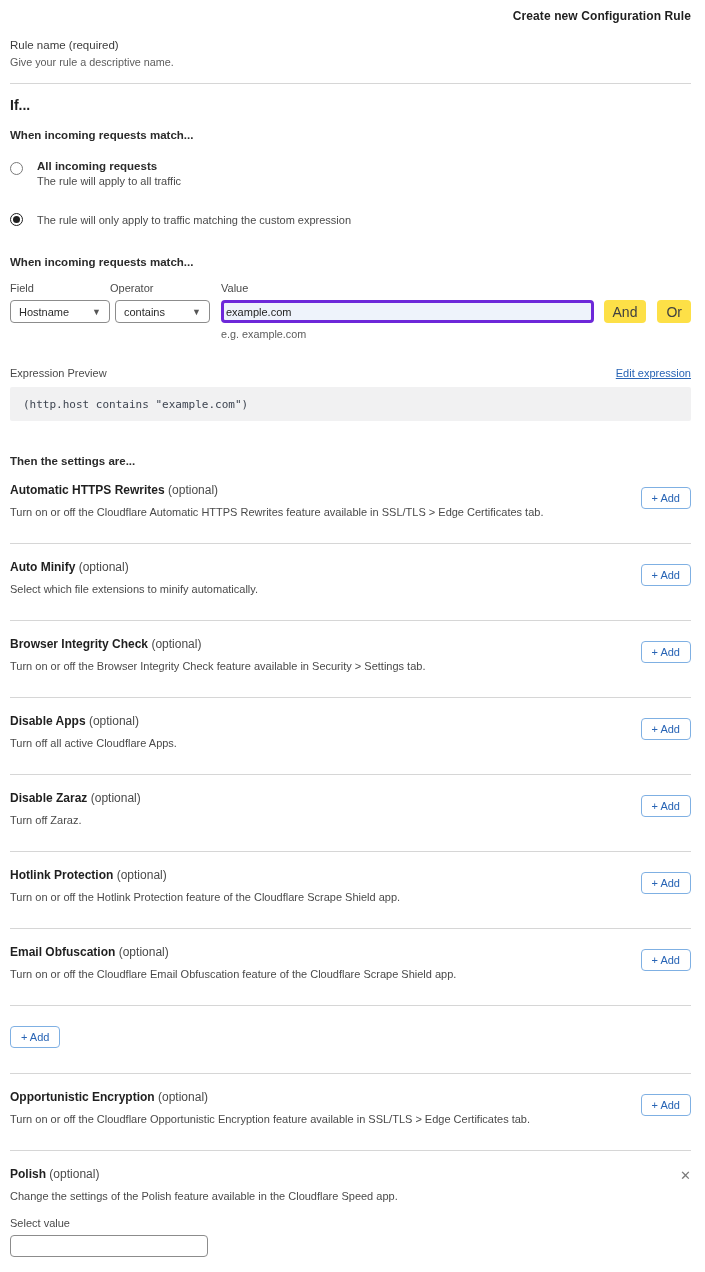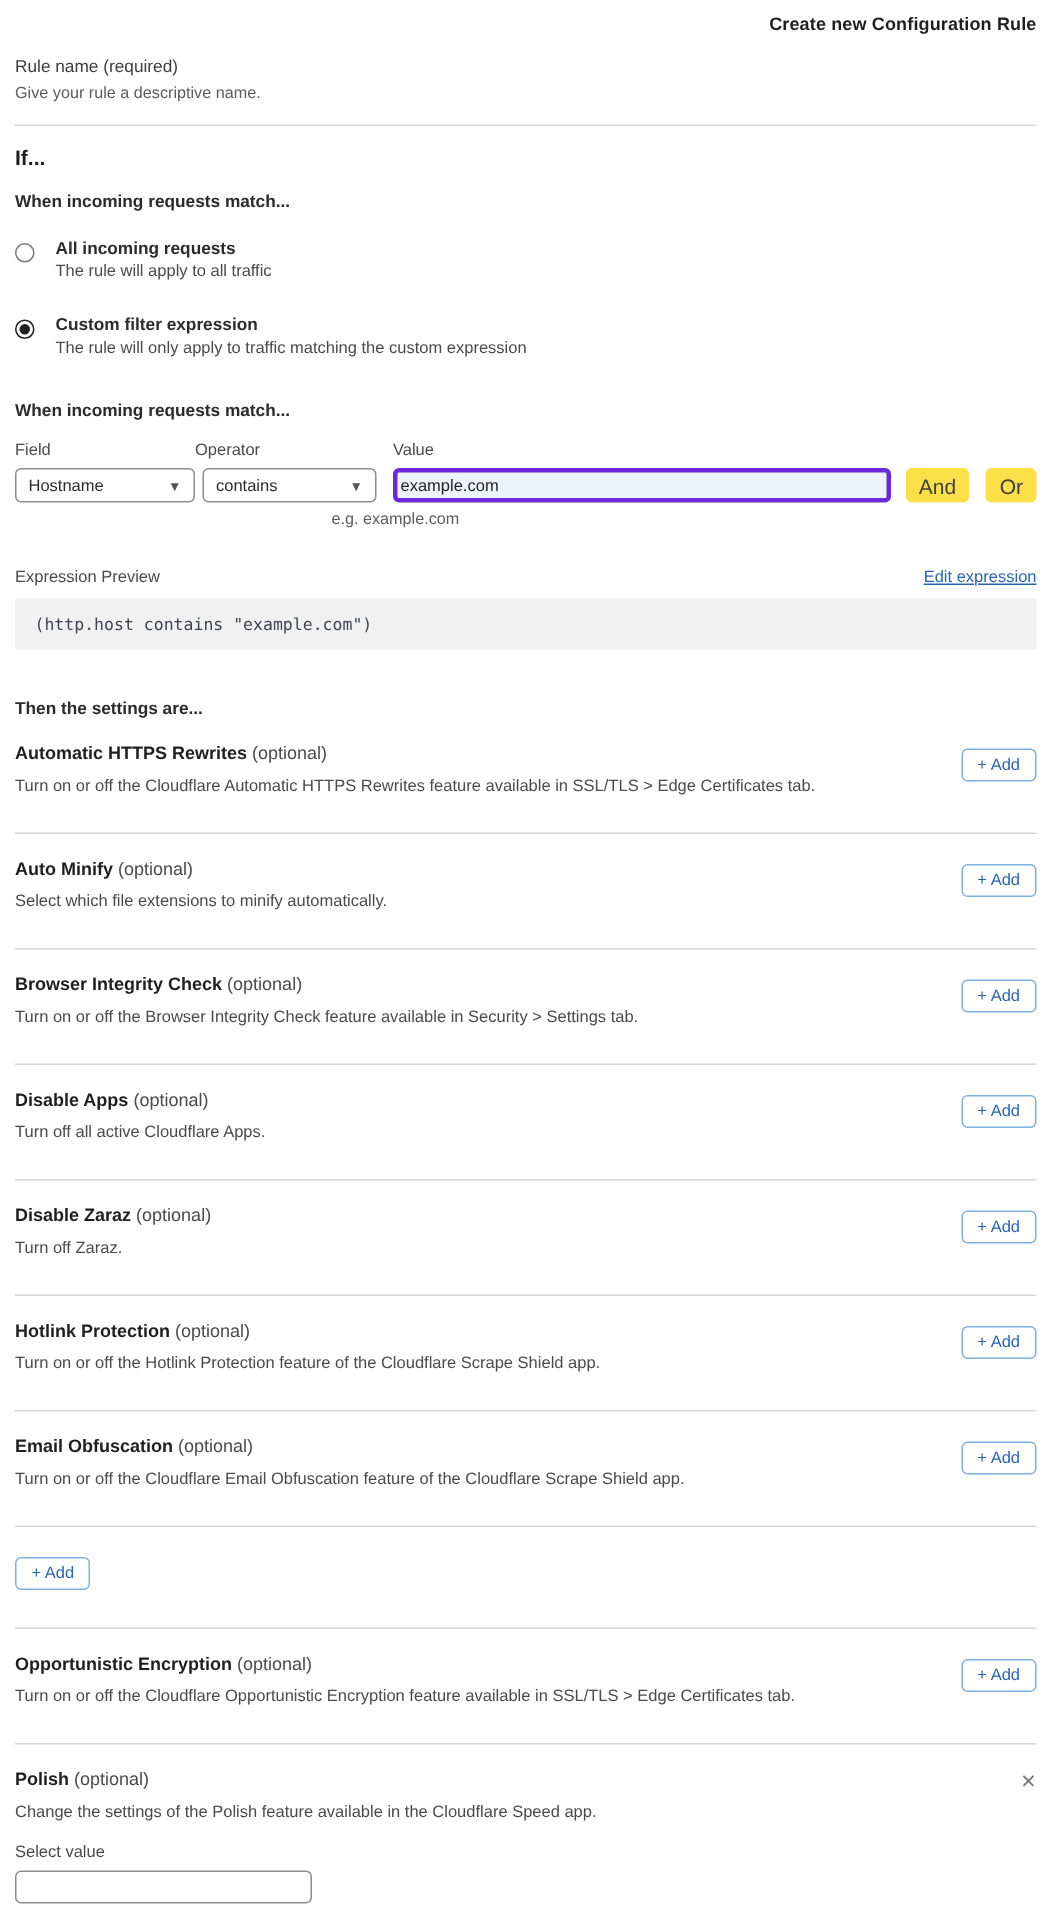--- a/index.html
+++ b/index.html
@@ -72,22 +72,22 @@
     background: #fff;
     display: flex;
     align-items: center;
     justify-content: space-between;
     padding: 0 8px;
     font-size: 11px;
     color: #2b2b2b;
     cursor: pointer;
   }
   .select .caret { color: #555; font-size: 9px; margin-left: 8px; }
-  .select-field { width: 120px; text-align: center; }
-  .select-operator { width: 116px; margin-left: 5px; }
+  .select-field { width: 100px; text-align: center; }
+  .select-operator { width: 95px; margin-left: 5px; }
 
   .value-col { flex: 1 1 auto; margin-left: 11px; }
   .value-input {
     height: 23px;
     width: 100%;
     border: 3px solid #6d28d9;
     border-radius: 4px;
     background: #eef3fb;
     padding: 0 2px;
     font-size: 11px;
@@ -194,21 +194,20 @@
     <span class="radio"></span>
     <div class="radio-texts">
       <div class="radio-label">All incoming requests</div>
       <div class="radio-desc">The rule will apply to all traffic</div>
     </div>
   </div>
 
   <div class="radio-row">
     <span class="radio selected"></span>
     <div class="radio-texts">
-      <div class="radio-label">Custom filter expression</div>
       <div class="radio-desc">The rule will only apply to traffic matching the custom expression</div>
     </div>
   </div>
 
   <div class="match-heading builder-heading">When incoming requests match...</div>
 
   <div class="builder-row">
     <div class="builder-col">
       <div class="col-label">Field</div>
       <div class="select select-field">

